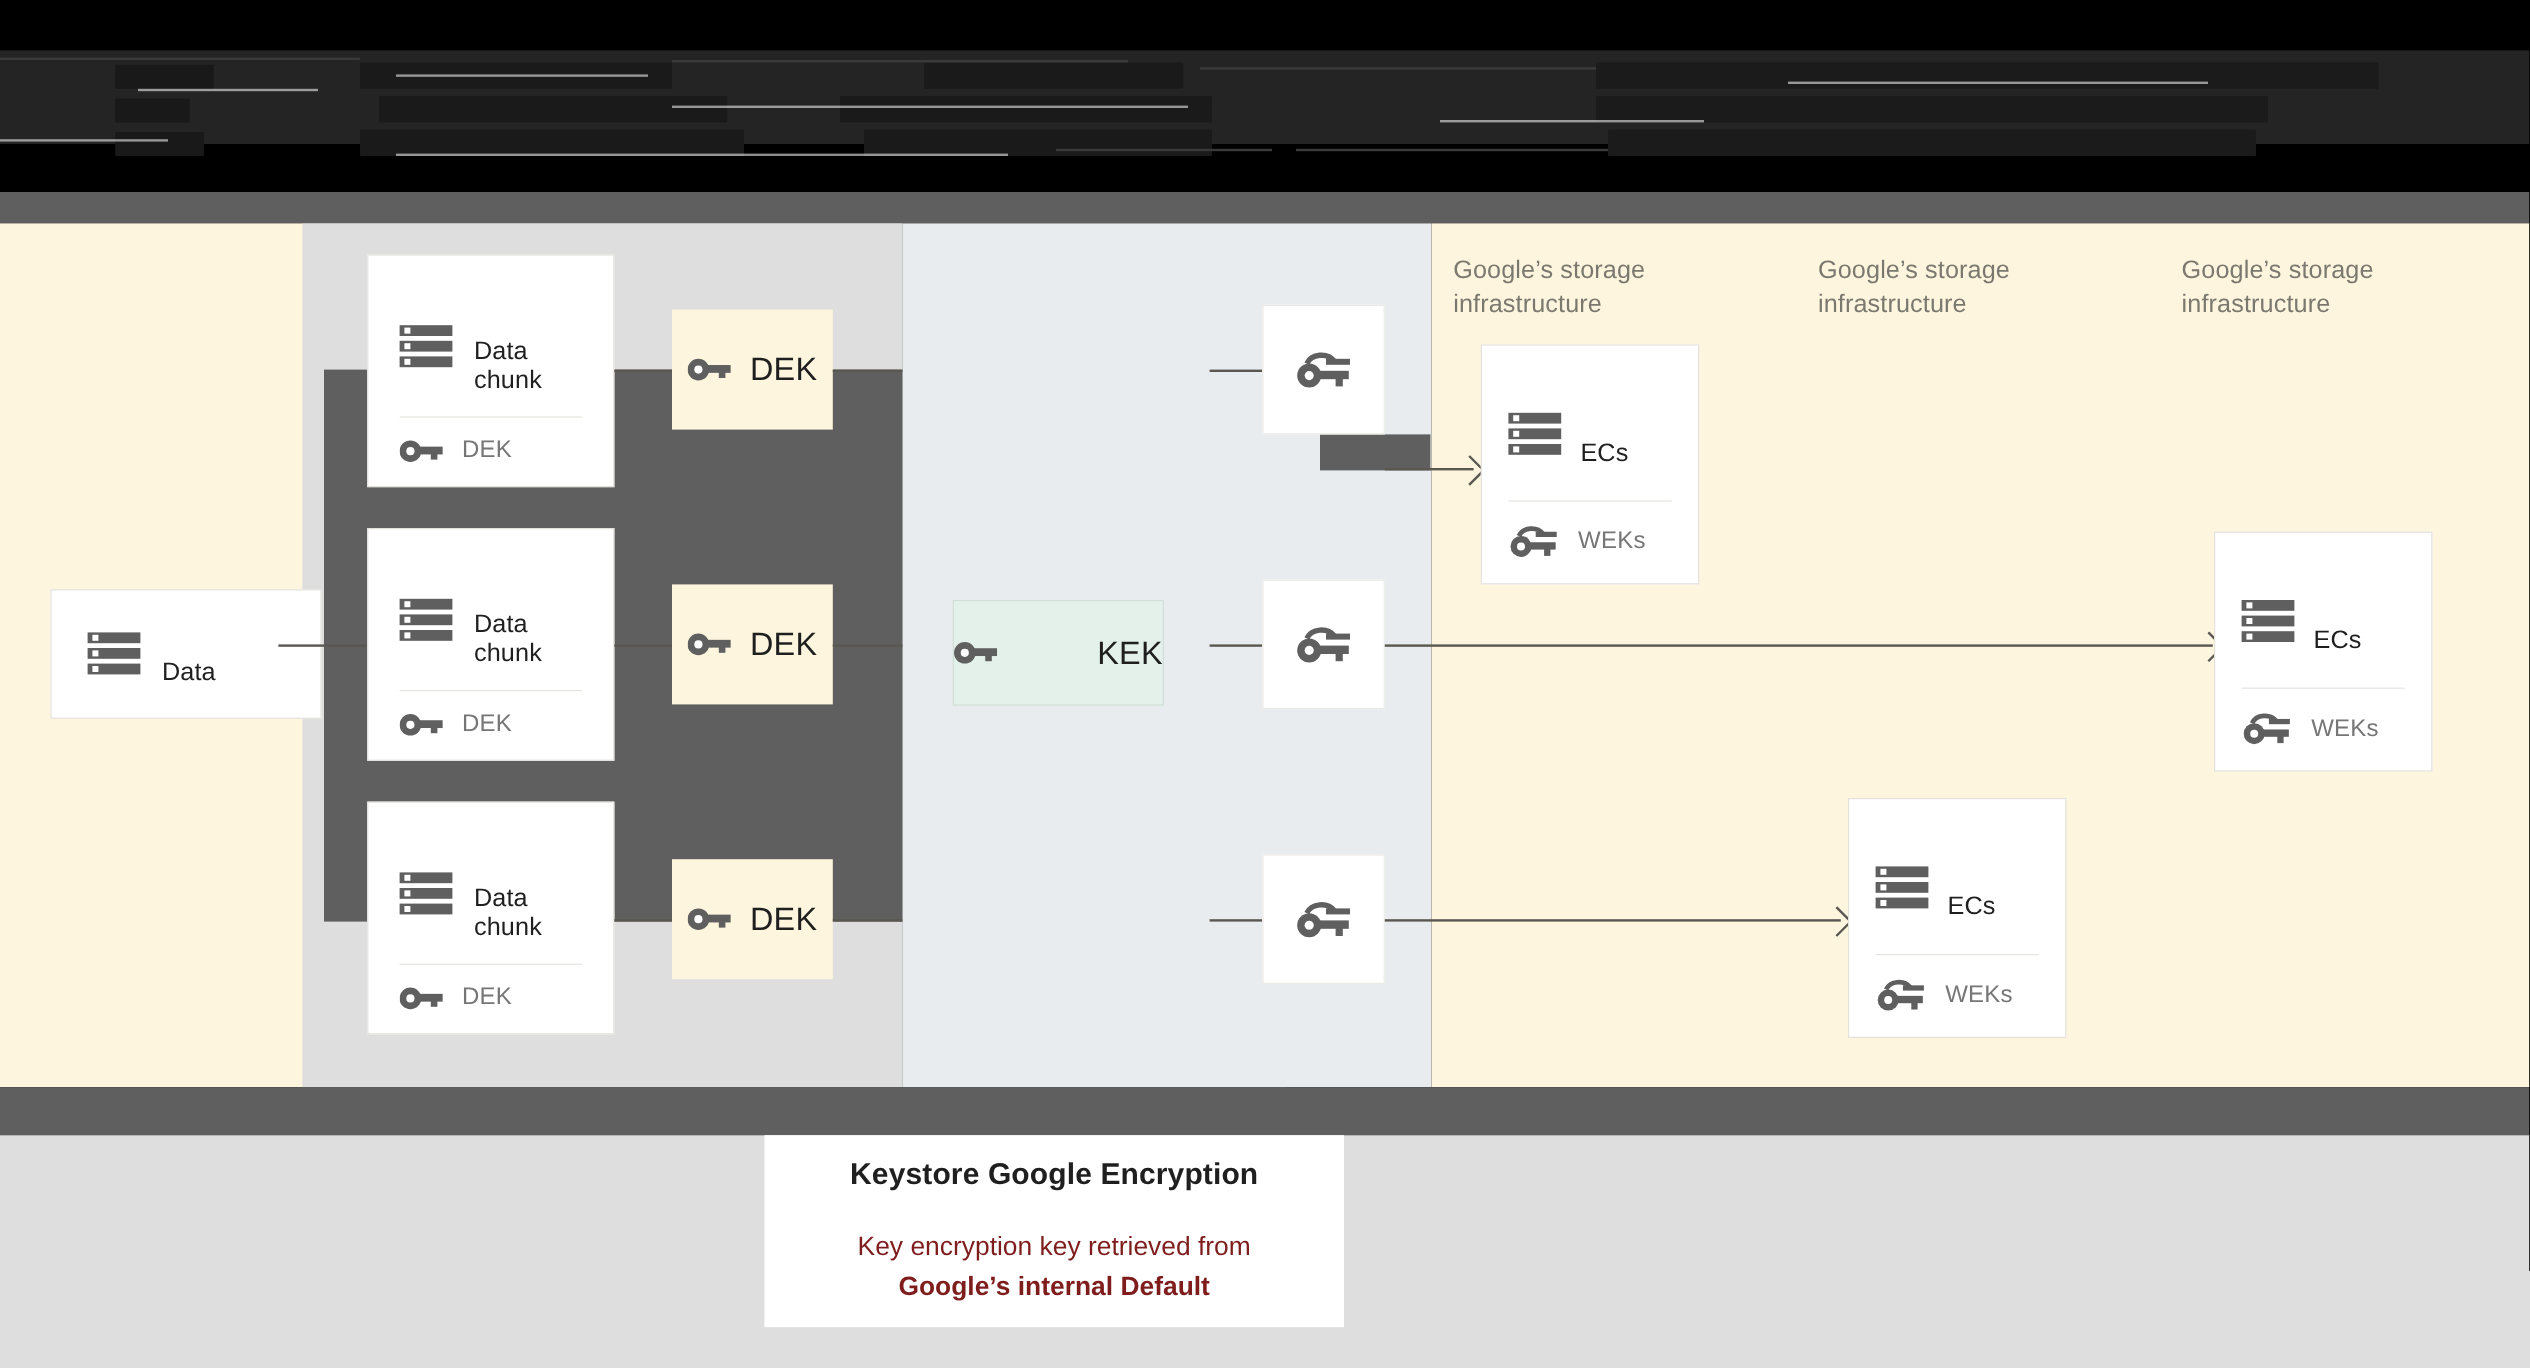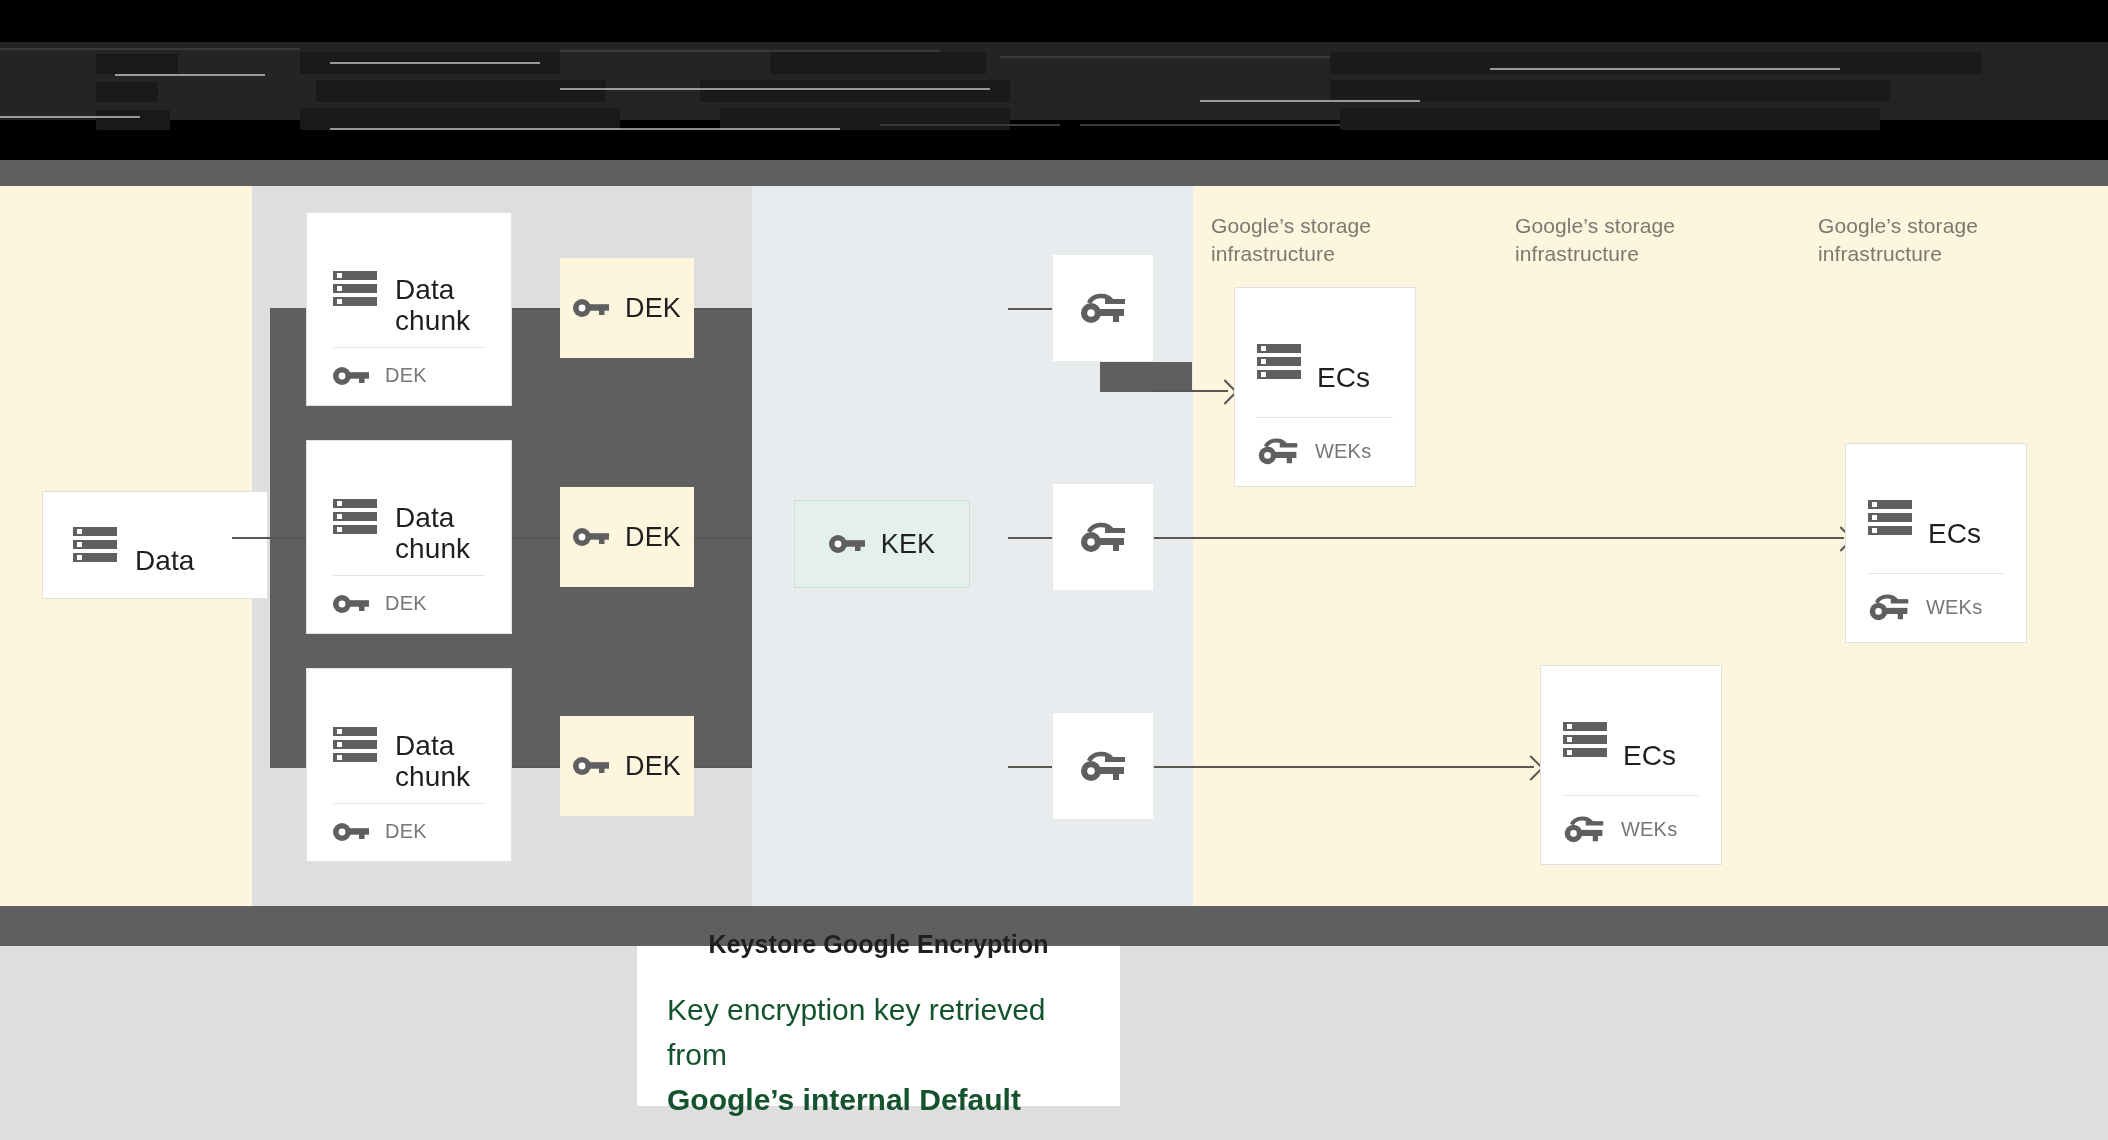--- a/index.html
+++ b/index.html
@@ -34,21 +34,21 @@
   .arrowhead{position:absolute;width:16px;height:16px;
     border-right:2px solid #5a5752;border-top:2px solid #5a5752;
     transform:rotate(45deg);}
 
   
   .card{position:absolute;background:#ffffff;border:1px solid #e3e1dc;
     box-sizing:border-box;display:flex;flex-direction:column;}
   .card-top{display:flex;align-items:center;gap:18px;padding:26px 22px 0 26px;flex:1;}
   .card-div{height:1px;background:#e6e4df;margin:8px 26px 0 26px;}
   .card-bot{display:flex;align-items:center;gap:16px;padding:16px 22px 18px 26px;}
-  .card-title{font-size:28px;color:#1f1f1f;line-height:1.12;letter-spacing:.1px;margin-top:32px;}
+  .card-title{font-size:21px;color:#1f1f1f;line-height:1.12;letter-spacing:.1px;margin-top:32px;}
   .card-sub{font-size:20px;color:#767676;letter-spacing:.2px;}
 
   .keybox{position:absolute;display:flex;align-items:center;justify-content:center;
     gap:16px;box-sizing:border-box;}
   .keybox-dek{background:#fdf5dd;}
   .keybox-kek{background:#e3f1ea;border:1px solid #d2ded8;}
   .keybox-label{font-size:27px;color:#1f1f1f;letter-spacing:.2px;}
 
   .wkbox{position:absolute;background:#ffffff;border:1px solid #eceae6;
     box-sizing:border-box;display:flex;align-items:center;justify-content:center;}
@@ -64,21 +64,21 @@
   .ico-key,.ico-wkey{display:inline-block;flex:none;}
 
   
   .infra-label{position:absolute;font-size:21px;color:#7b786f;line-height:1.35;letter-spacing:.1px;}
 
   
   .caption{position:absolute;background:#ffffff;box-sizing:border-box;
     display:flex;flex-direction:column;align-items:center;justify-content:center;
     padding:26px 30px;}
   .cap-title{font-size:25px;font-weight:bold;color:#1f1f1f;margin-bottom:28px;letter-spacing:.1px;}
-  .cap-body{font-size:30px;color:#14532d;line-height:1.5;}
+  .cap-body{font-size:22px;color:#7f1d1d;text-align:center;line-height:1.5;}
   .cap-body b{font-weight:bold;}
 </style>
 </head>
 <body>
 
 <div id="stage">
 
   <div class="hdr-band">
     <div class="hdr-strip" style="left:0;top:42px;width:2108px;height:78px;background:#242424;"></div>
 
@@ -232,21 +232,21 @@
       <rect x="15" y="7.2" width="21" height="6.5" fill="#5f5f5f"></rect>
       <rect x="26" y="12" width="5.5" height="6" fill="#5f5f5f"></rect>
     </svg>
     <span class="keybox-label">DEK</span>
   </div>
 
   <div class="line" style="left:694px;top:308px;width:58px;"></div>
   <div class="line" style="left:694px;top:537px;width:58px;"></div>
   <div class="line" style="left:694px;top:766px;width:58px;"></div>
 
-  <div class="keybox keybox-kek" style="left:794px;top:500px;width:176px;height:88px;">
+  <div class="keybox keybox-kek" style="left:794px;top:500px;width:176px;height:88px;justify-content:space-between;">
     <svg class="ico-key" width="36" height="22" viewBox="0 0 36 22">
       <circle cx="9" cy="11" r="9" fill="#5f5f5f"></circle>
         <circle cx="9" cy="11" r="3.4" fill="#fff"></circle>
       <rect x="15" y="7.2" width="21" height="6.5" fill="#5f5f5f"></rect>
       <rect x="26" y="12" width="5.5" height="6" fill="#5f5f5f"></rect>
     </svg>
     <span class="keybox-label">KEK</span>
   </div>
 
   <div class="line" style="left:1008px;top:537px;width:44px;"></div>

